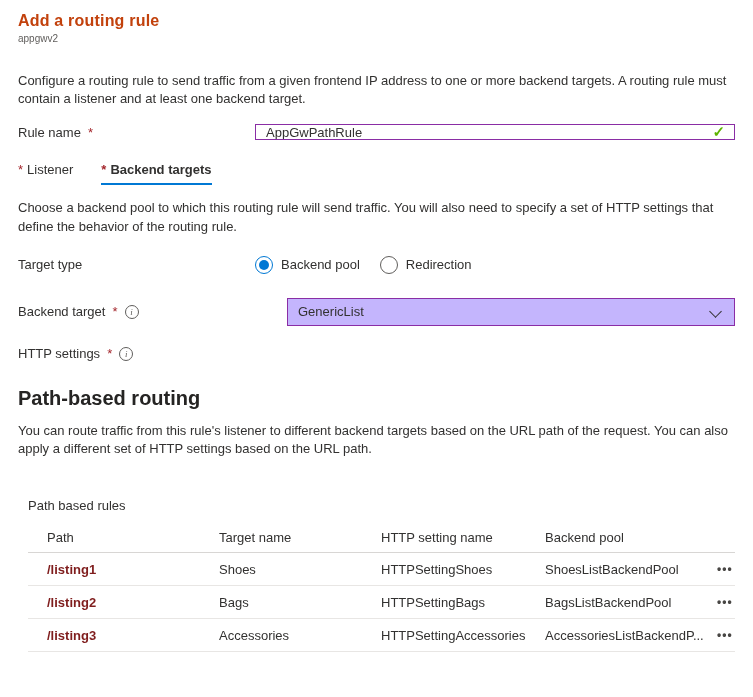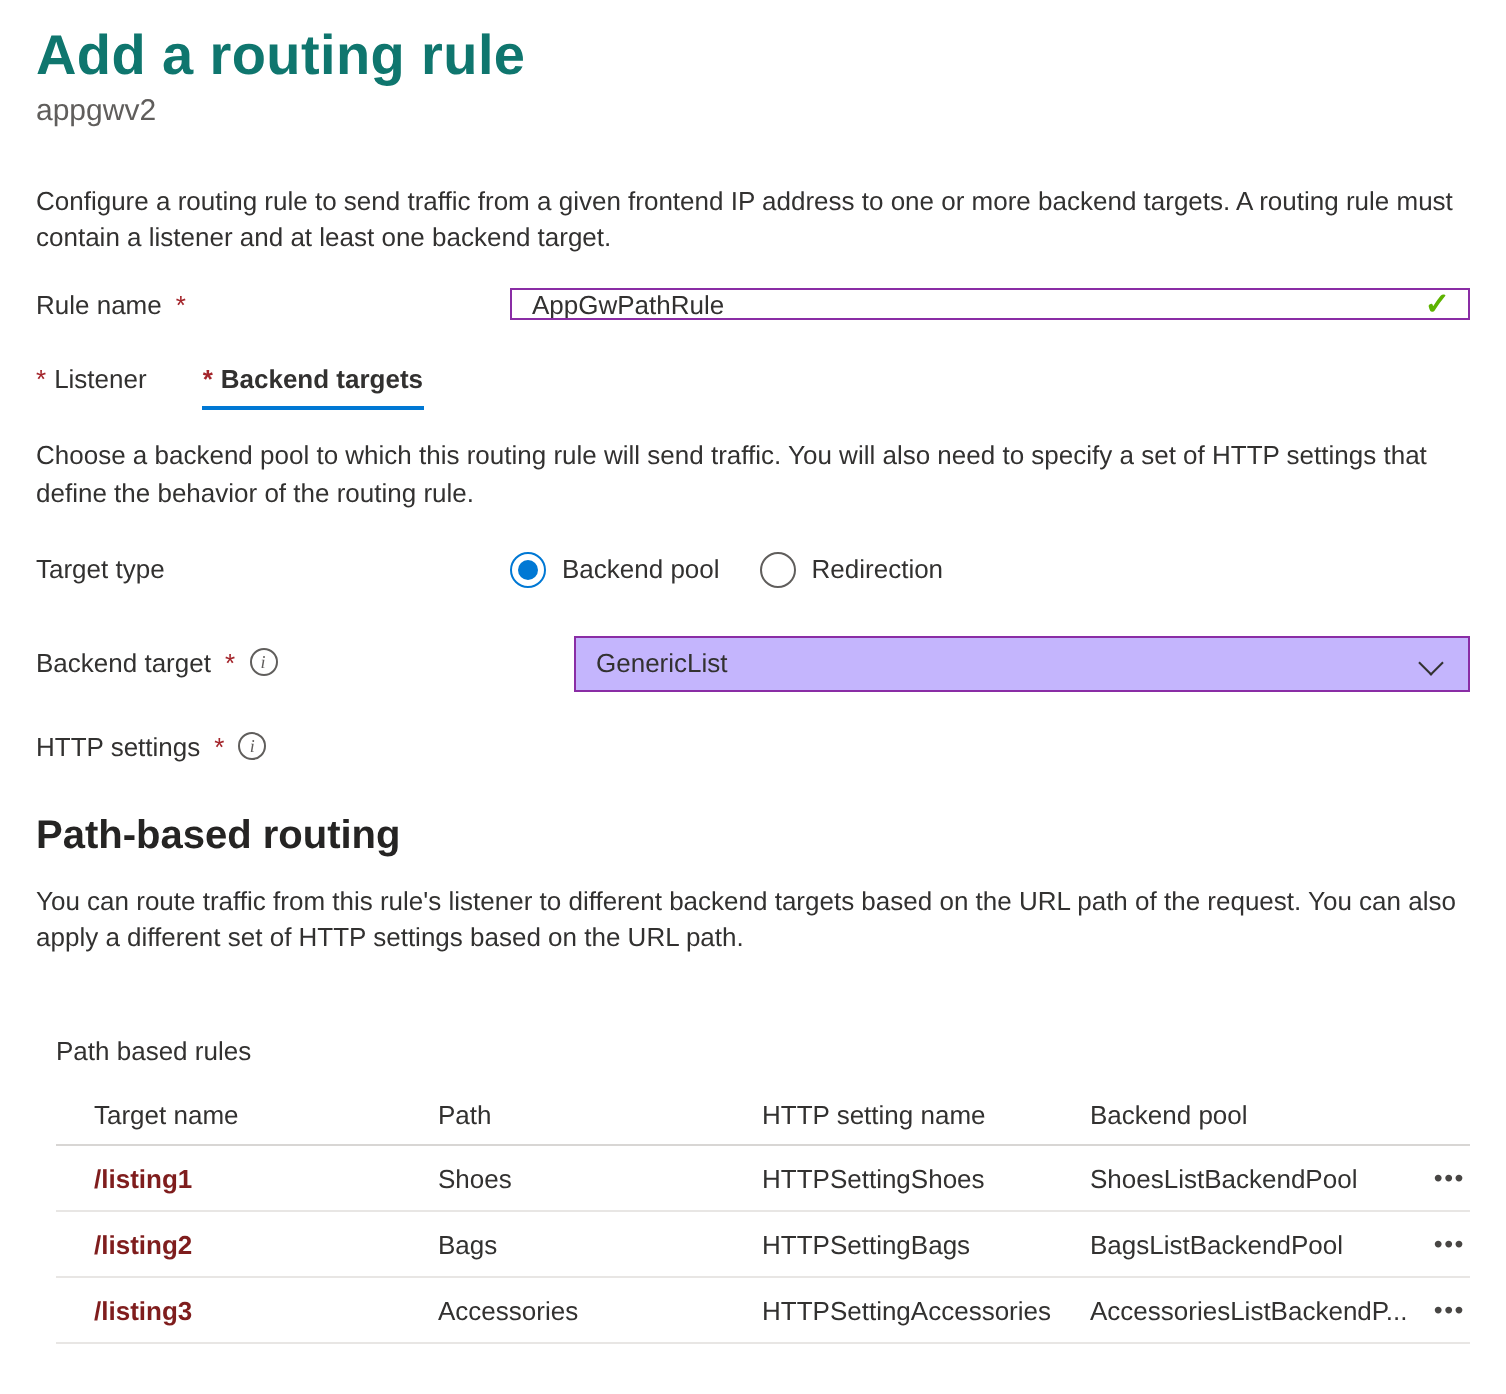--- a/index.html
+++ b/index.html
@@ -4,30 +4,30 @@
 <style>
   * { margin:0; padding:0; box-sizing:border-box; }
   html,body { background:#ffffff; }
   body {
     width:753px; height:697px; overflow:hidden;
     font-family:"Liberation Sans", sans-serif;
     color:#323130; font-size:13px;
   }
   .page { padding:12px 18px 0 18px; width:753px; height:697px; }
 
-  .page-title { font-size:28px; font-weight:600; color:#0f766e; letter-spacing:0.2px; }
-  .page-subtitle { font-size:15px; color:#605e5c; margin-top:3px; }
+  .page-title { font-size:16px; font-weight:600; color:#c2410c; letter-spacing:0.2px; }
+  .page-subtitle { font-size:10px; color:#605e5c; margin-top:3px; }
 
   .intro { margin-top:28px; max-width:722px; line-height:1.4; color:#323130; }
 
   .req { color:#a4262c; }
 
   
   .form-row { display:flex; align-items:center; margin-top:16px; }
-  .form-label { width:237px; flex:0 0 237px; color:#323130; display:flex; align-items:flex-start; gap:7px; }
+  .form-label { width:237px; flex:0 0 237px; color:#323130; display:flex; align-items:flex-end; gap:7px; }
   .control-wrap { flex:1; position:relative; }
 
   .text-input {
     width:100%; height:16px; border:1.5px solid #8a2da5; background:#fff;
     font-family:"Liberation Sans", sans-serif; font-size:13px; color:#323130;
     padding:0 30px 0 10px; outline:none;
   }
   .valid-check {
     position:absolute; right:10px; top:50%; transform:translateY(-50%);
     color:#5db300; font-size:15px; font-weight:bold;
@@ -165,22 +165,22 @@
     </div>
   </div>
 
   <div class="sub-heading">Path-based routing</div>
   <div class="section-desc" style="margin-top:12px;">You can route traffic from this rule's listener to different backend targets based on the URL path of the request. You can also apply a different set of HTTP settings based on the URL path.</div>
 
   <div class="table-label">Path based rules</div>
 
   <div class="rules-table">
     <div class="rt-row rt-header">
+      <div class="rt-cell">Path</div>
       <div class="rt-cell">Target name</div>
-      <div class="rt-cell">Path</div>
       <div class="rt-cell">HTTP setting name</div>
       <div class="rt-cell">Backend pool</div>
       <div></div>
     </div>
 
     <div class="rt-row rt-body-row">
       <div class="rt-cell"><a class="path-link">/listing1</a></div>
       <div class="rt-cell">Shoes</div>
       <div class="rt-cell">HTTPSettingShoes</div>
       <div class="rt-cell">ShoesListBackendPool</div>

